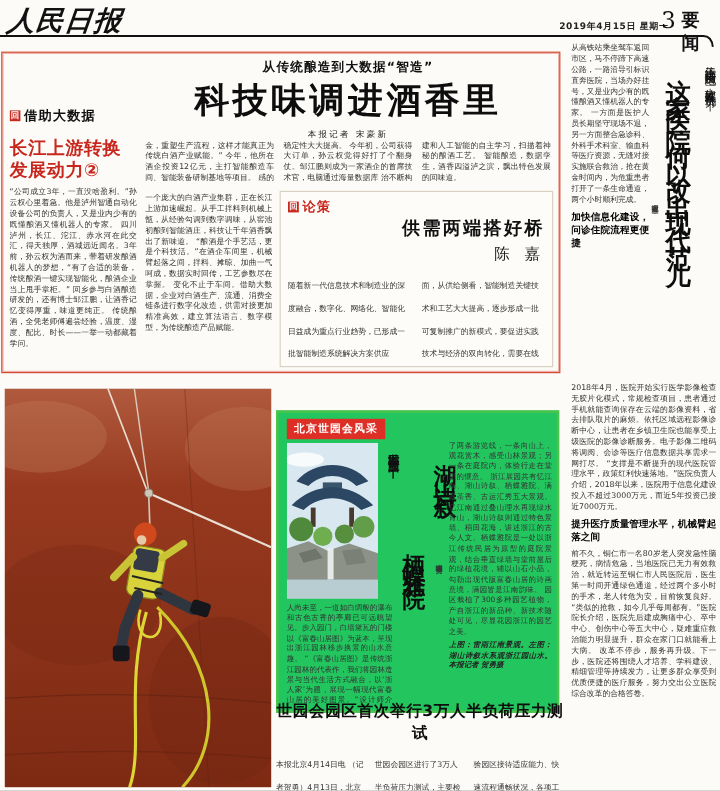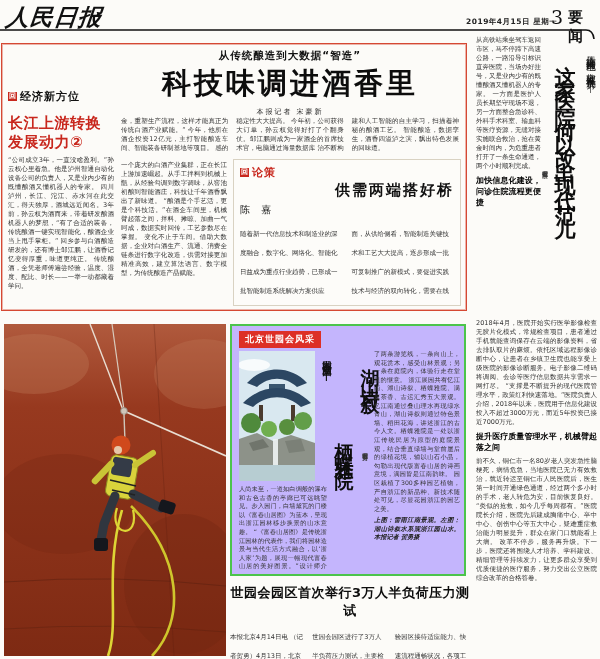--- a/index.html
+++ b/index.html
@@ -26,40 +26,40 @@
   .ma-head { position:absolute; left:118px; top:4px; width:338px; height:64px; text-align:center; }
   .ma-kicker { font-size:10.5px; font-weight:bold; color:#111; letter-spacing:1px; }
   .ma-headline { font-size:29px; font-weight:900; color:#0d0d0d; letter-spacing:3px; margin-top:1px; font-family:"DejaVu Sans",sans-serif; }
   .ma-byline { font-size:7px; color:#222; margin-top:3px; letter-spacing:2px; }
   .ma-strip { position:absolute; left:118px; top:72px; width:338px; height:40px; column-count:3; column-gap:8px; overflow:hidden; }
   .ma-col2 { position:absolute; left:118px; top:116px; width:106px; bottom:4px; overflow:hidden; }
   .lunce { position:absolute; left:230px; top:114px; width:228px; bottom:3px; border:1px solid #d9d2c2; background:#fdfcf9; padding:5px 6px; display:flex; flex-direction:column; overflow:hidden; }
   .lunce-label { display:flex; align-items:center; gap:3px; }
   .lunce-label span.txt { font-size:11px; font-weight:bold; color:#c8271d; letter-spacing:1px; }
   .lunce-title { text-align:right; font-size:15px; font-weight:bold; color:#111; letter-spacing:2px; margin-top:1px; }
-  .lunce-author { text-align:left; font-size:10px; color:#222; letter-spacing:4px; margin:3px 0 4px; }
+  .lunce-author { text-align:right; font-size:13px; color:#222; letter-spacing:4px; margin:3px 0 4px; }
   .lunce-cols { column-count:2; column-gap:9px; flex:1; overflow:hidden; }
 
   
   .right-col { position:absolute; left:476px; top:36px; width:121px; height:623px; overflow:hidden; }
   .rc-top { display:flex; height:280px; gap:3px; }
   .rc-text1 { width:65px; overflow:hidden; }
   .rc-vert { flex:1; position:relative; }
   .vh-wrap { position:absolute; right:0; top:12px; bottom:0; writing-mode:vertical-rl; }
   .vh-kicker { font-size:9.5px; color:#111; letter-spacing:1px; margin-left:5px; }
   .vh-title { font-size:21px; font-weight:800; color:#0d0d0d; letter-spacing:14px; }
   .vh-byline { font-size:6px; color:#333; padding-top:118px; margin-right:2px; }
   .rc-subhead { font-size:8px; font-weight:bold; color:#000; line-height:11px; margin:4px 0; text-align:justify; }
   .rc-bottom { margin-top:3px; overflow:hidden; }
 
   
   .photo { position:absolute; left:4px; top:324px; width:222px; height:332px; overflow:hidden; background:#8a2f16; }
 
   
-  .expo { position:absolute; left:230px; top:324px; width:236px; height:252px; border:2px solid #4cc44c; background:#c4b5fd; }
+  .expo { position:absolute; left:230px; top:342px; width:236px; height:252px; border:2px solid #4cc44c; background:#22c55e; }
   .expo-badge { position:absolute; left:7px; top:5px; background:#dd2f26; color:#fff; font-size:9px; font-weight:bold; padding:2px 6px; letter-spacing:1px; }
   .expo-photo { position:absolute; left:7px; top:25px; width:76px; height:130px; overflow:hidden; }
   .expo-ltext { position:absolute; left:7px; top:159px; width:88px; bottom:5px; overflow:hidden; }
   .expo-kicker { position:absolute; left:88px; top:26px; writing-mode:vertical-rl; font-size:9.5px; color:#111; letter-spacing:1.5px; font-weight:bold; }
   .expo-title { position:absolute; left:100px; top:28px; bottom:8px; writing-mode:vertical-rl; }
   .expo-t { font-size:19px; font-weight:bold; color:#0d0d0d; letter-spacing:9px; font-family:"DejaVu Serif",serif; }
   .expo-t2 { padding-top:74px; }
   .expo-byline { position:absolute; left:128px; top:122px; writing-mode:vertical-rl; font-size:6px; color:#333; }
   .expo-rtext { position:absolute; right:4px; top:24px; width:86px; bottom:5px; overflow:hidden; display:flex; flex-direction:column; }
   .expo-caption { font-size:6.2px; line-height:8.5px; font-weight:bold; font-style:italic; color:#222; margin-top:3px; text-align:justify; }
@@ -81,21 +81,21 @@
   <div class="hdr-section">要闻</div>
   <svg class="hdr-rule" viewBox="0 0 600 16">
     <path d="M0,6 H586 q7,0 8,9" fill="none" stroke="#111" stroke-width="1.6"></path>
   </svg>
 
   <div class="main-article">
     <div class="ma-colleft">
       <div class="eco-label">
         <div class="eco-row">
           <span class="col-icon">回</span>
-          <span class="eco-title">经济新方位</span>
+          <span class="eco-title">借助大数据</span>
         </div>
         <div class="eco-sub">长江上游转换发展动力②</div>
       </div>
       <div class="tiny">“公司成立3年，一直没啥盈利。”孙云权心里着急。他是泸州智通自动化设备公司的负责人，又是业内少有的既懂酿酒又懂机器人的专家。 四川泸州，长江、沱江、赤水河在此交汇，得天独厚，酒城远近闻名。3年前，孙云权为酒而来，带着研发酿酒机器人的梦想，“有了合适的装备，传统酿酒一键实现智能化，酿酒企业当上甩手掌柜。” 回乡参与白酒酿造研发的，还有博士邹江鹏，让酒香记忆变得厚重，味道更纯正。 传统酿酒，全凭老师傅遍尝经验，温度、湿度、配比、时长——一举一动都藏着学问。</div>
     </div>
     <div class="ma-head">
       <div class="ma-kicker">从传统酿造到大数据“智造”</div>
       <div class="ma-headline">科技味调进酒香里</div>
       <div class="ma-byline">本报记者 宋豪新</div>
     </div>

